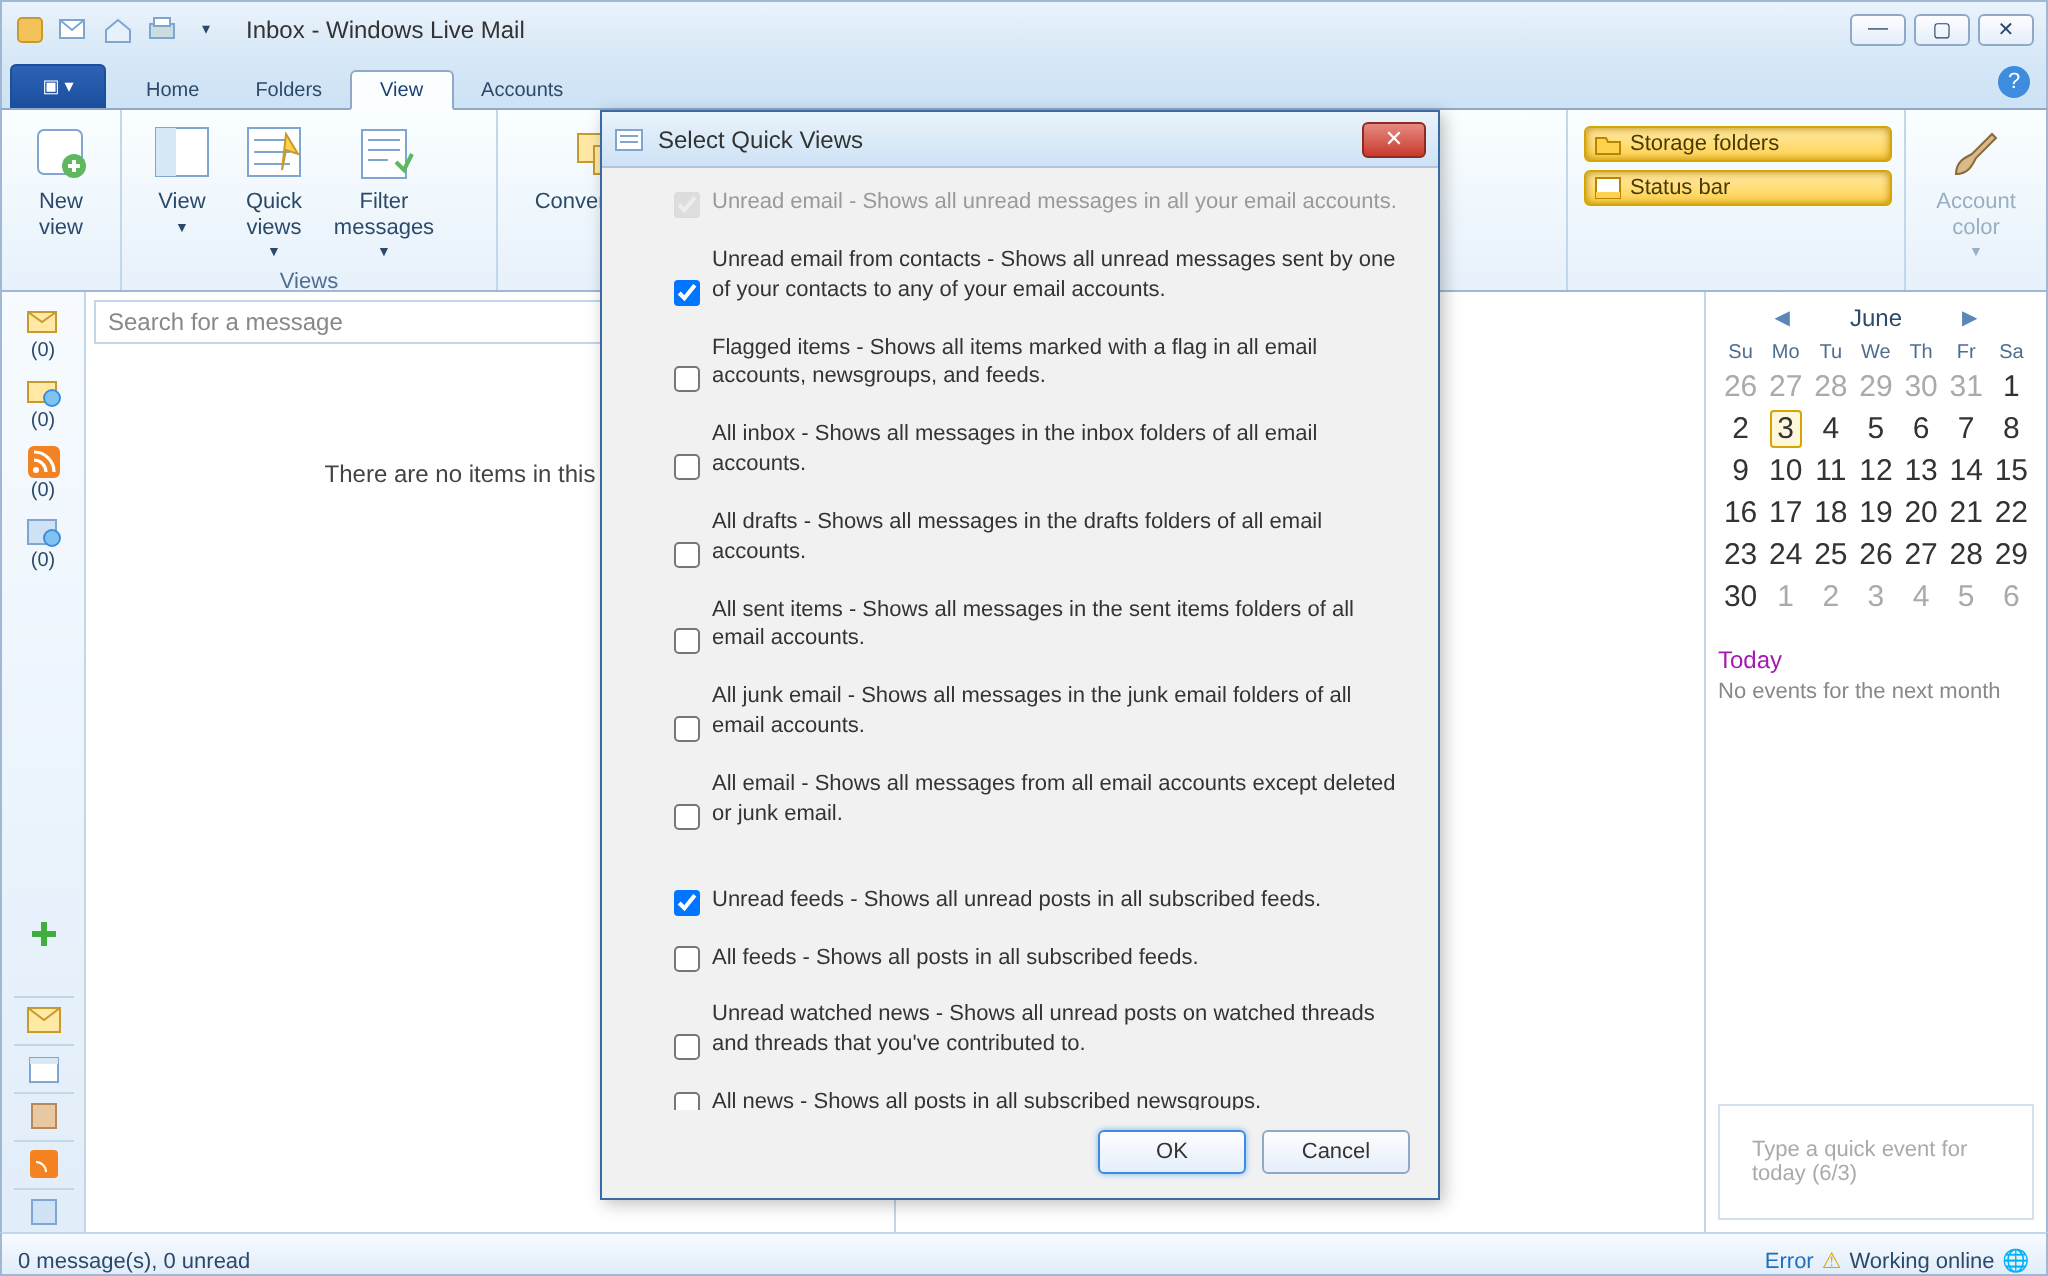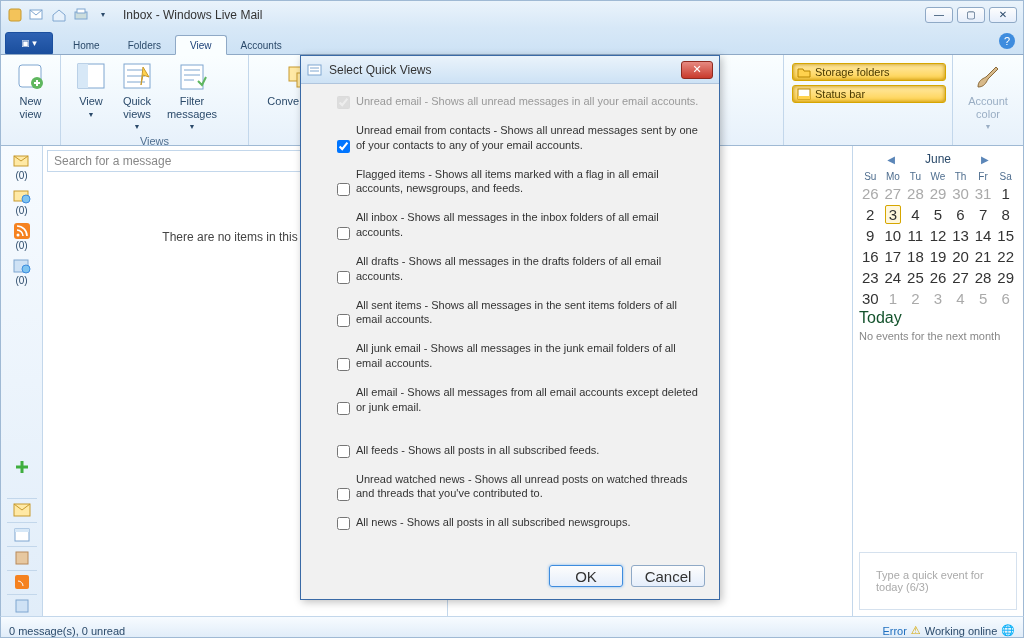--- a/index.html
+++ b/index.html
@@ -45,21 +45,21 @@
 
 
 .rightpane { width: 170px; padding: 6px; font-size: 11px; color: #2b4a6a; display: flex; flex-direction: column; }
 .cal-hdr { display: flex; align-items: center; justify-content: center; gap: 30px; font-size: 12px; color: #2b4a6a; margin-bottom: 4px; }
 .cal-nav { color: #5b86b8; font-size: 10px; cursor: default; }
 .cal { width: 100%; border-collapse: collapse; table-layout: fixed; }
 .cal th { font-weight: normal; color: #4f6e8f; font-size: 10px; padding: 1px 0; }
 .cal td { text-align: center; font-size: 15px; padding: 2px 0; color: #333; }
 .cal td.other { color: #aaa; }
 .cal td.today span { border: 1px solid #d6a600; background: #fff7dc; padding: 0 3px; border-radius: 2px; }
-.today-hdr { color: #14532d; font-size: 16px; }
+.today-hdr { color: #a21caf; font-size: 12px; margin-top: 14px; }
 .today-sub { color: #888; font-size: 11px; margin-top: 2px; line-height: 1.3; }
 .qevent { margin-top: auto; border: 1px solid #d5e1ee; min-height: 40px; padding: 16px; color: #aaa; font-size: 11px; }
 
 
 .status { height: 22px; border: 1px solid #9fb9d4; border-top: 1px solid #c3d7eb; background: linear-gradient(#f7fbff, #e1edf9); display: flex; align-items: flex-end; font-size: 11px; color: #2b4a6a; padding: 0 8px; }
 .status .spacer { flex: 1; }
 .status .err { color: #1f6fbf; cursor: default; }
 .status .warn { color: #d6a600; margin: 0 4px; }
 
 
@@ -67,21 +67,21 @@
 .dlg-title { height: 28px; background: linear-gradient(#eaf3fb, #cde2f5); display: flex; align-items: center; padding: 0 6px; border-bottom: 1px solid #b0c5dd; font-size: 12px; color: #333; }
 .dlg-title .ico { width: 16px; height: 16px; margin-right: 6px; display: flex; align-items: center; justify-content: center; }
 .dlg-close { margin-left: auto; width: 32px; height: 18px; background: linear-gradient(#e68a82, #c93a2c); border: 1px solid #8f2a20; border-radius: 3px; color: #fff; display: flex; align-items: center; justify-content: center; font-size: 11px; }
 .dlg-body { flex: 1; padding: 10px 14px 0 14px; overflow: hidden; }
 .opt { display: flex; align-items: flex-end; gap: 6px; font-size: 11px; color: #333; margin-bottom: 14px; line-height: 1.35; margin-left: 22px; }
 .opt.dis { color: #999; }
 .opt input { margin-top: 1px; width: 13px; height: 13px; }
 .opt.dis input { opacity: .6; }
 .gap { height: 14px; }
 .dlg-btns { display: flex; justify-content: flex-end; gap: 8px; padding: 10px 14px 12px; }
-.dlg-btn { width: 74px; height: 22px; border: 1px solid #8fa9c6; border-radius: 3px; background: linear-gradient(#fdfdfd, #e5eefb); font-size: 15px; color: #333; display: flex; align-items: center; justify-content: center; cursor: default; }
+.dlg-btn { width: 74px; height: 22px; border: 1px solid #8fa9c6; border-radius: 3px; background: linear-gradient(#fdfdfd, #e5eefb); font-size: 11px; color: #333; display: flex; align-items: center; justify-content: center; cursor: default; }
 .dlg-btn.primary { border: 1px solid #3e8cde; box-shadow: 0 0 3px #7ab6ef; }
 
 
 svg { display: block; }
 </style>
 </head>
 <body>
 
 <div class="titlebar">
   <div class="qat">
@@ -471,20 +471,24 @@
       <label class="opt">
         <input type="checkbox" style="">
         <span>All junk email - Shows all messages in the junk email folders of all email accounts.</span>
       </label>
       <label class="opt">
         <input type="checkbox" style="">
         <span>All email - Shows all messages from all email accounts except deleted or junk email.</span>
       </label>
       <div class="gap"></div>
       <label class="opt">
+        <input type="checkbox" checked="" style="">
+        <span>Unread feeds - Shows all unread posts in all subscribed feeds.</span>
+      </label>
+      <label class="opt">
         <input type="checkbox" style="">
         <span>All feeds - Shows all posts in all subscribed feeds.</span>
       </label>
       <label class="opt">
         <input type="checkbox" style="">
         <span>Unread watched news - Shows all unread posts on watched threads and threads that you've contributed to.</span>
       </label>
       <label class="opt">
         <input type="checkbox" style="">
         <span>All news - Shows all posts in all subscribed newsgroups.</span>

